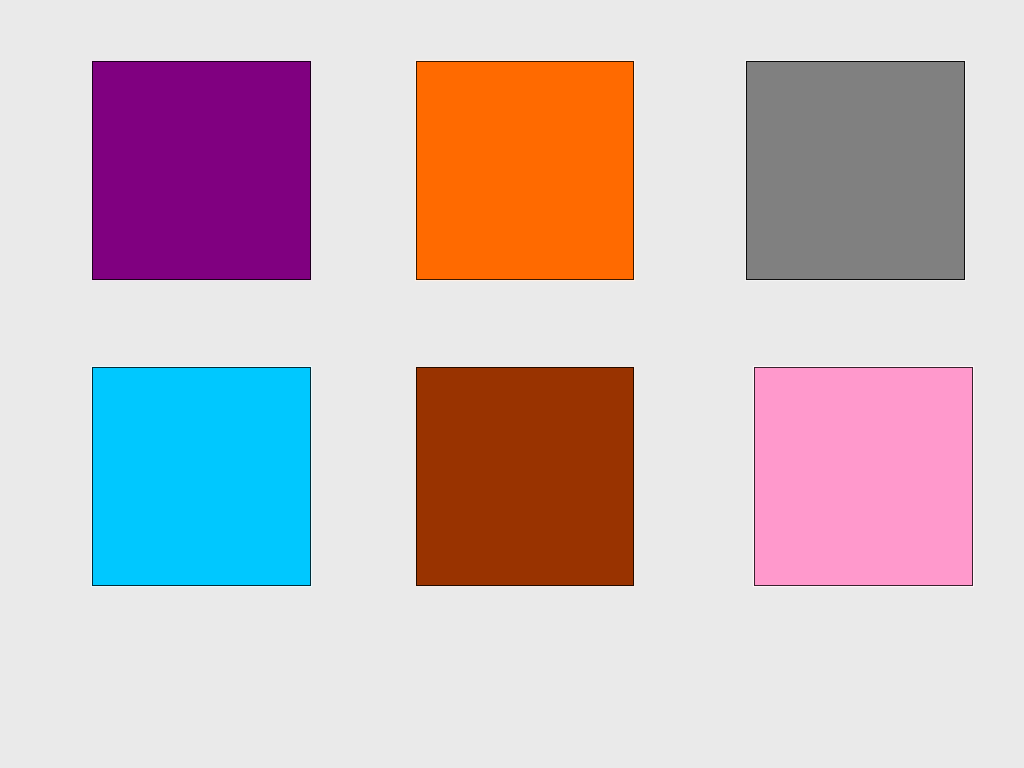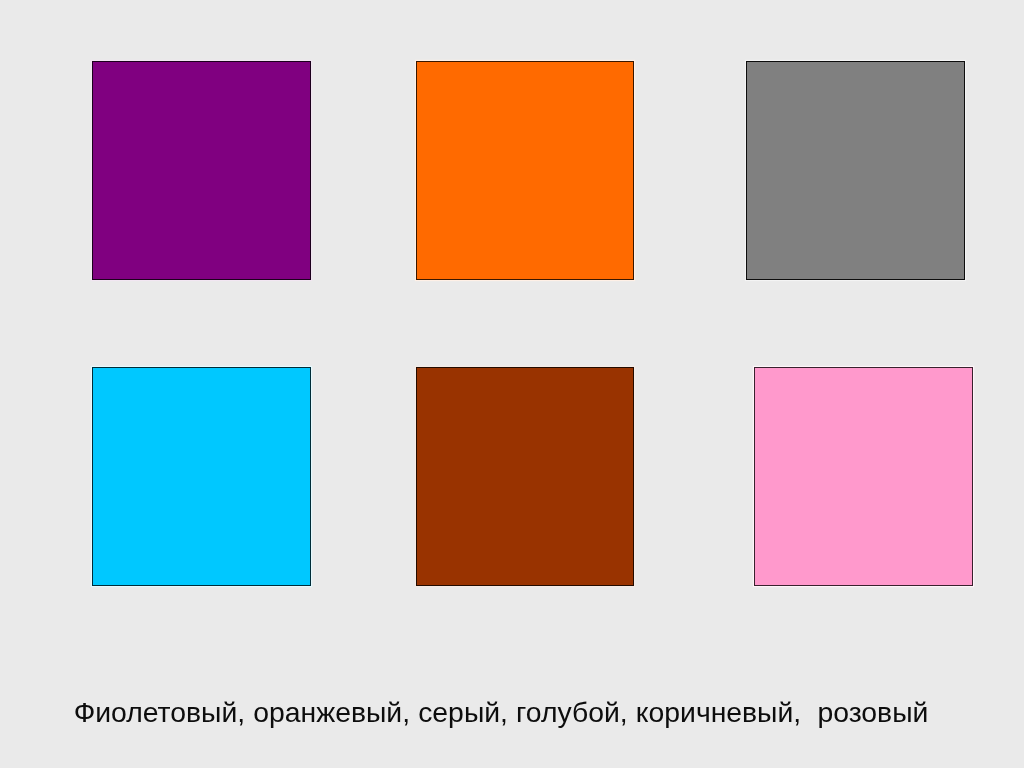--- a/index.html
+++ b/index.html
@@ -72,15 +72,14 @@
     <div class="swatch r1 gray" style="left: 746px; top: 61px; width: 219px; height: 219px; background: rgb(128, 128, 128); border-color: rgb(13, 13, 13); box-shadow: rgb(244, 244, 244) 0px 0px 0px 1px, rgb(244, 244, 244) 0px 0px 1px 1px;"></div>
 
     <div class="swatch r2 cyan" style="left: 92px; top: 367px; width: 219px; height: 219px; background: rgb(0, 200, 255); border-color: rgb(0, 44, 56); box-shadow: rgb(230, 250, 255) 0px 0px 0px 1px, rgb(230, 250, 255) 0px 0px 1px 1px;"></div>
 
     <div class="swatch r2 brown" style="left: 416px; top: 367px; width: 218px; height: 219px; background: rgb(153, 51, 0); border-color: rgb(34, 11, 0); box-shadow: rgb(245, 235, 230) 0px 0px 0px 1px, rgb(245, 235, 230) 0px 0px 1px 1px;"></div>
 
     <div class="swatch r2 pink" style="left: 754px; top: 367px; width: 219px; height: 219px; background: rgb(255, 153, 204); border-color: rgb(56, 34, 45); box-shadow: rgb(255, 245, 250) 0px 0px 0px 1px, rgb(255, 245, 250) 0px 0px 1px 1px;"></div>
 
   </div>
 
-  <div class="caption" style="left: 73.7px; top: 697.55px; font-size: 28.35px; color: rgb(13, 13, 13);">Фиолетовый, оранжевый, серый, голубой, коричневый,  розовый</div>
 
 </div>
 
 </body></html>

